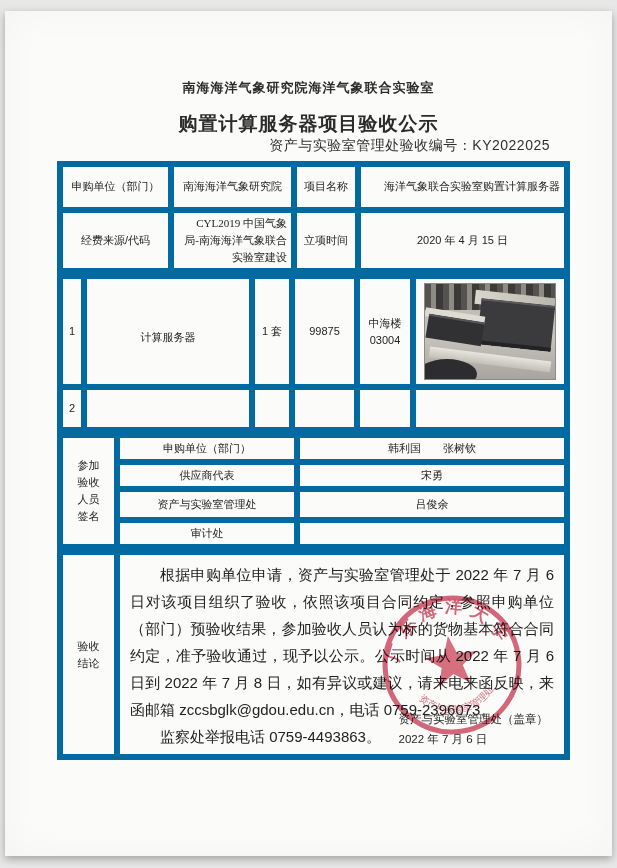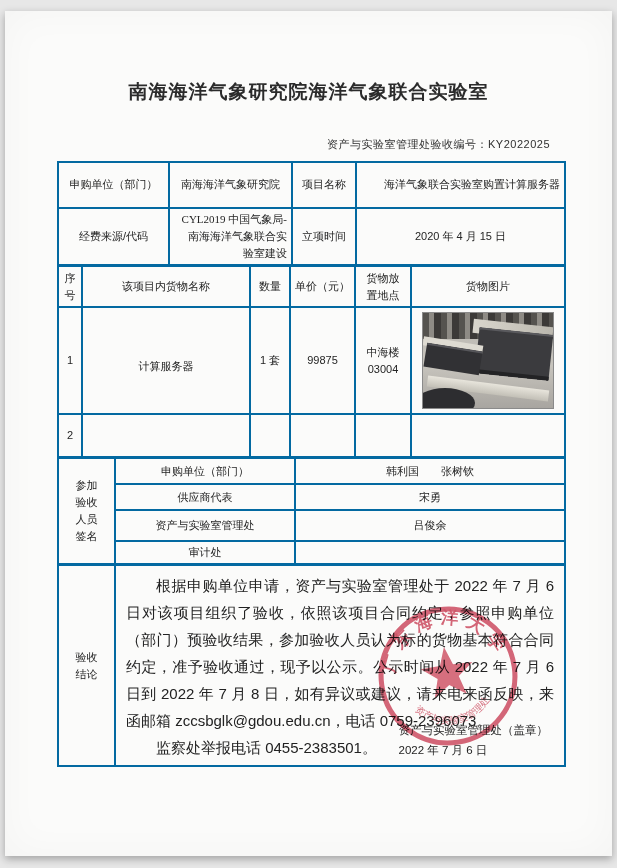--- a/index.html
+++ b/index.html
@@ -11,31 +11,31 @@
     overflow:hidden;
     color:#262626;
   }
   .scan-bg { position:absolute; inset:0; background:#e7e7e7; }
   .paper {
     position:absolute; left:5px; top:11px; width:607px; height:845px;
     background:#fbfbfa;
     box-shadow:0 3px 8px rgba(0,0,0,.3), inset 0 0 40px rgba(0,0,0,.03);
   }
   .title { text-align:center; font-weight:700; color:#2b2b2b; letter-spacing:1px; }
-  .title-1 { position:absolute; left:0; right:0; top:68px;  font-size:19px; }
+  .title-1 { position:absolute; left:0; right:0; top:68px;  font-size:13px; }
   .title-2 { position:absolute; left:0; right:0; top:100px; font-size:19px; }
   .ref-line {
     position:absolute; top:126px; right:62px;
-    font-size:11px; color:#303030; letter-spacing:.5px;
+    font-size:14px; color:#303030; letter-spacing:.5px;
   }
   .form-area { position:absolute; left:52px; top:150px; width:507px; }
   table { border-collapse:collapse; table-layout:fixed; width:507px; background:transparent; }
   table + table { margin-top:-1px; }
   td, th {
-    border:2px solid #0369a1;
+    border:6px solid #0369a1;
     font-size:11px; font-weight:400; color:#242424;
     text-align:center; vertical-align:middle;
     padding:2px 4px; line-height:1.55;
     overflow:hidden;
   }
   .al { text-align:right; padding-left:8px;font-family:Liberation Serif, serif; }
   .vblock { display:inline-block; }
   .w24 { width:26px; }
   .w14 { width:13px; }
   .goods-name { vertical-align:bottom; padding-bottom:38px;font-family:Liberation Serif, serif; }
@@ -69,20 +69,21 @@
     mix-blend-mode:multiply; opacity:.88; transform:rotate(-8deg); pointer-events:none; }
   .stamp svg { width:100%; height:100%; }
 </style>
 </head>
 <body>
 
 <div class="scan-bg"></div>
 <div class="paper">
 
   <div class="title title-1">南海海洋气象研究院海洋气象联合实验室</div>
+  <div class="title title-2">购置计算服务器项目验收公示</div>
   <div class="ref-line">资产与实验室管理处验收编号：KY2022025</div>
 
   <div class="form-area">
 
     <table>
       <colgroup>
           <col style="width:111px">
           <col style="width:123px">
           <col style="width:64px">
           <col style="width:209px">
@@ -106,28 +107,20 @@
     <table>
       <colgroup>
           <col style="width:24px">
           <col style="width:168px">
           <col style="width:40px">
           <col style="width:65px">
           <col style="width:56px">
           <col style="width:154px">
         </colgroup>
       <tbody>
-          <tr style="height:41px">
-        <th><span class="vblock w14">序号</span></th>
-        <th>该项目内货物名称</th>
-        <th>数量</th>
-        <th>单价（元）</th>
-        <th><span class="vblock" style="width:38px">货物放置地点</span></th>
-        <th>货物图片</th>
-      </tr>
       <tr style="height:103px">
         <td>1</td>
         <td class="goods-name">计算服务器</td>
         <td>1 套</td>
         <td>99875</td>
         <td><span class="vblock" style="width:42px">中海楼 03004</span></td>
         <td class="photo-cell">
           <div class="photo">
             <div class="curtain"></div>
             <div class="srv-r-top"></div>
@@ -180,21 +173,21 @@
     <table>
       <colgroup>
           <col style="width:57px">
           <col style="width:450px">
         </colgroup>
       <tbody>
           <tr style="height:163px">
         <td><span class="vblock w24">验收结论</span></td>
         <td class="concl-cell">
           <p>根据申购单位申请，资产与实验室管理处于 2022 年 7 月 6 日对该项目组织了验收，依照该项目合同约定，参照申购单位（部门）预验收结果，参加验收人员认为标的货物基本符合合同约定，准予验收通过，现予以公示。公示时间从 2022 年 7 月 6 日到 2022 年 7 月 8 日，如有异议或建议，请来电来函反映，来函邮箱 zccsbglk@gdou.edu.cn，电话 0759-2396073。</p>
-          <p>监察处举报电话 0455-2383501。</p>
+          <p>监察处举报电话 0759-4493863。</p>
           <div class="signoff">
             <div>资产与实验室管理处（盖章）</div>
             <div>2022 年 7 月 6 日</div>
           </div>
           <div class="stamp">
             <svg viewBox="0 0 150 150" xmlns="http://www.w3.org/2000/svg">
               <circle cx="75" cy="75" r="66" fill="none" stroke="#cd4056" stroke-width="5" opacity="0.9"></circle>
               <polygon fill="#cd4056" opacity="0.85" points="75,46 81.5,64.1 100.7,64.7 85.5,76.4 90.9,94.8 75,84 59.1,94.8 64.5,76.4 49.3,64.7 68.5,64.1"></polygon>
               <defs>
                 <path id="arcTop" d="M 26.1,92.8 A 52,52 0 1 1 123.9,92.8"></path>

